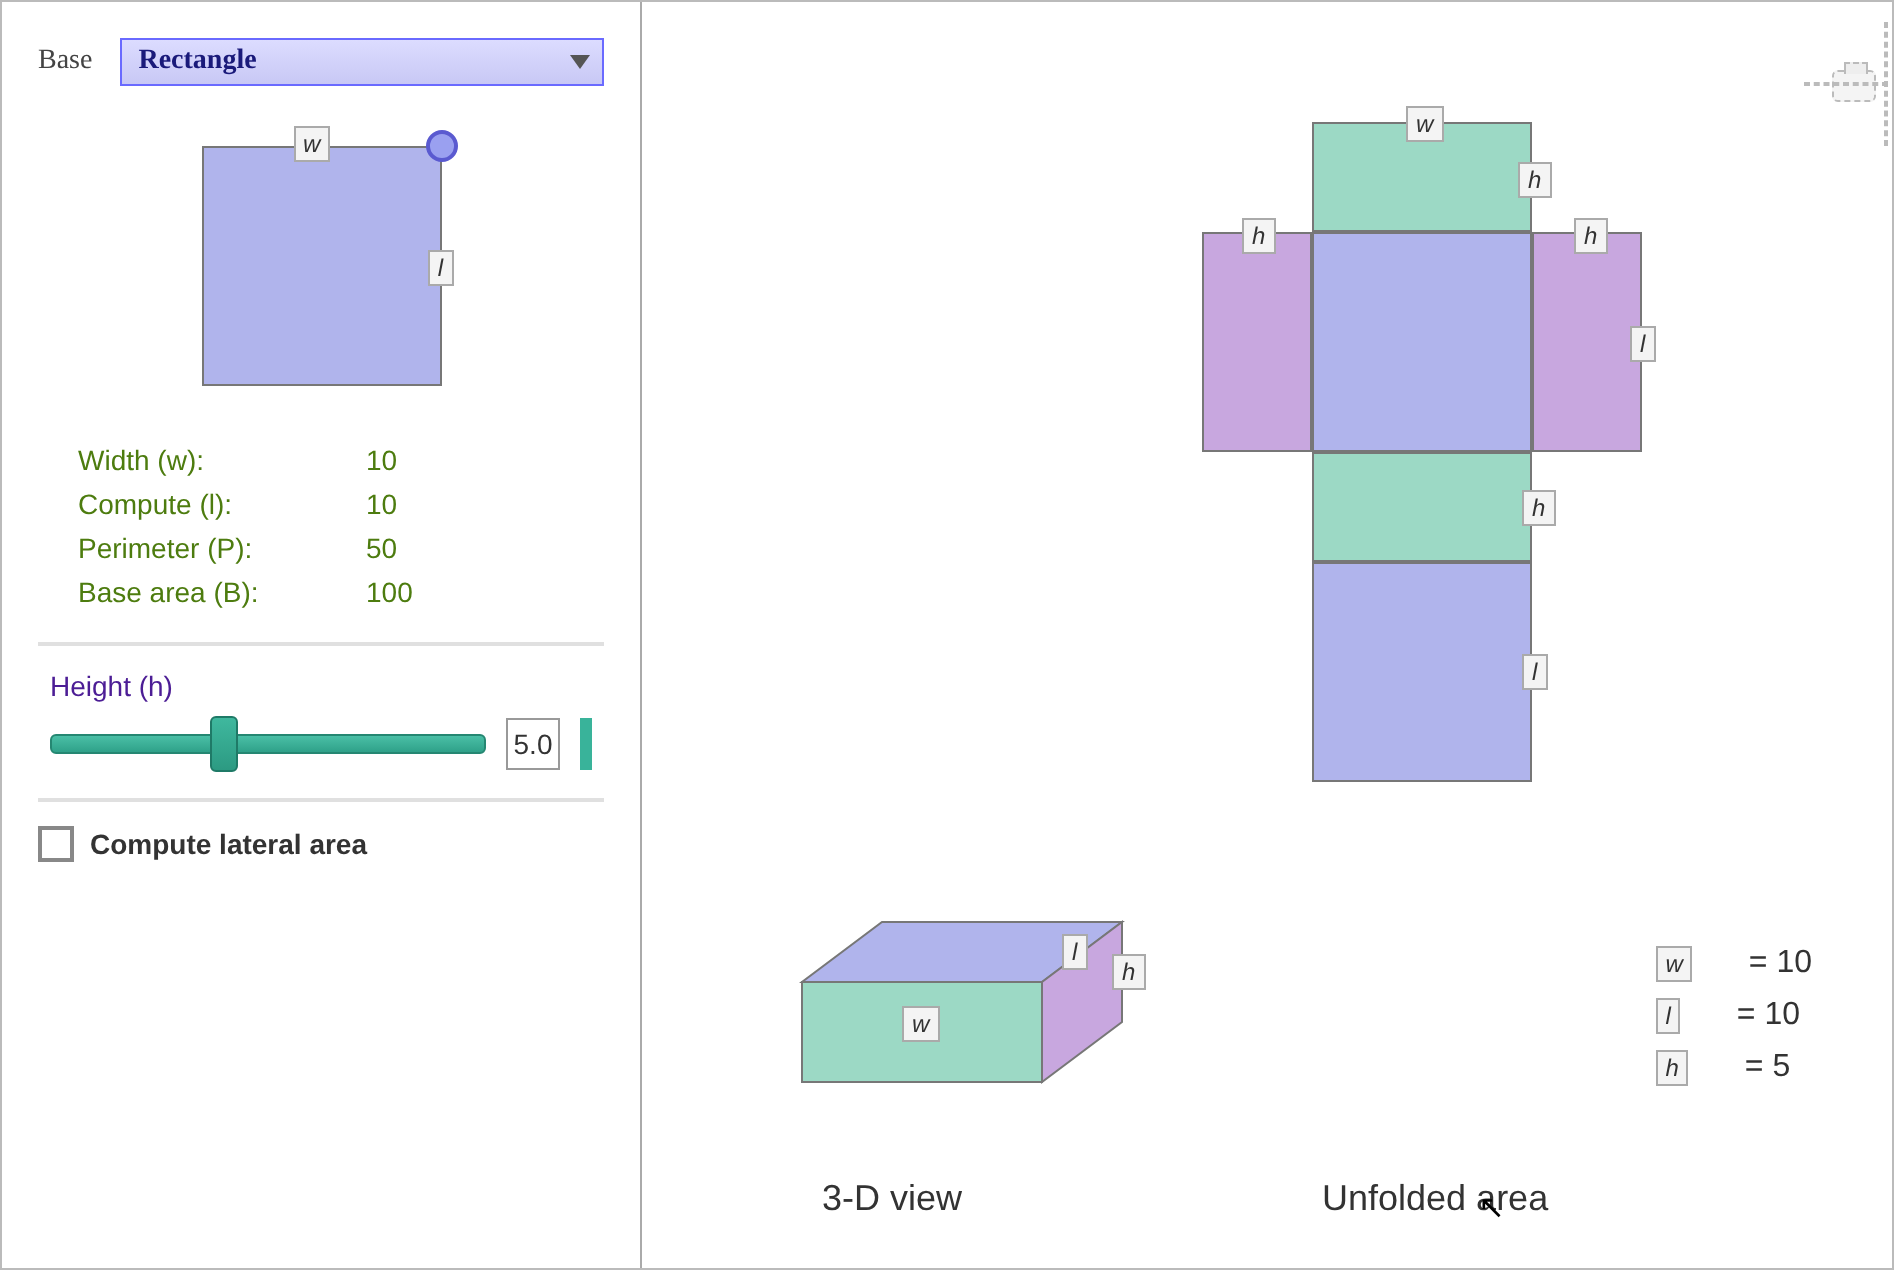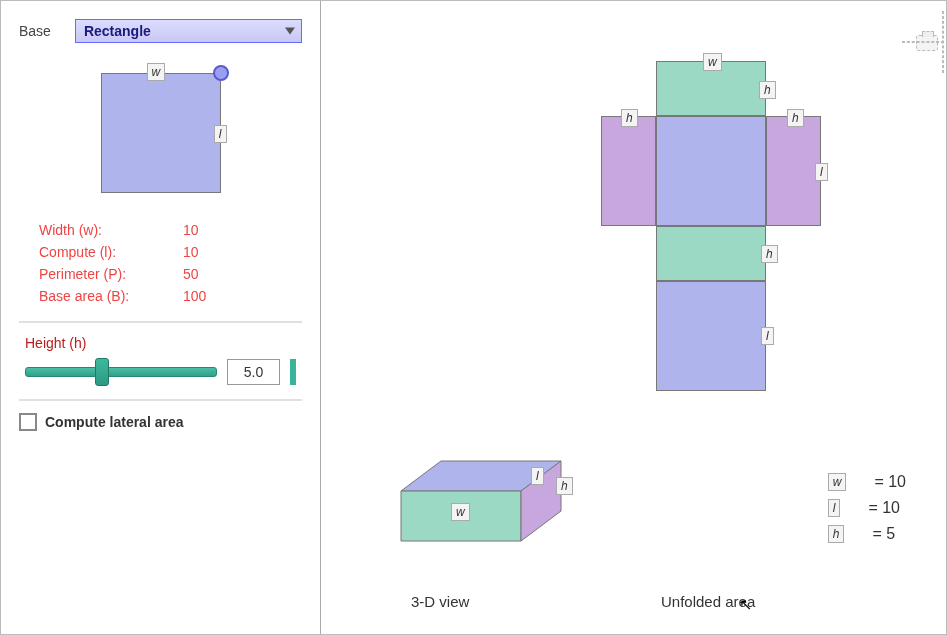--- a/index.html
+++ b/index.html
@@ -25,22 +25,23 @@
     width: 320px;
     height: 100%;
     border-right: 1px solid #aaa;
     padding: 18px 18px 10px 18px;
     background: #fff;
     position: relative;
   }
   .base-row {
     display: flex;
     align-items: center;
-    gap: 24px;
+    gap: 14px;
     margin-bottom: 30px;
+    font-family: Liberation Serif, serif;
   }
   .base-label { color: #444; }
   .base-select {
     flex: 1;
     height: 24px;
     border: 1px solid #6a6aff;
     background: linear-gradient(#dcdcff,#c8c8f5);
     position: relative;
     display: flex;
     align-items: center;
@@ -92,28 +93,28 @@
     font-size:12px;
     line-height:16px;
   }
   
   .stats { margin: 0 8px 14px 20px; }
   .stats-row {
     display:flex;
     justify-content: flex-start;
     gap: 4px;
     line-height: 22px;
-    color:#ef4444;
+    color:#4d7c0f;
   }
   .stats-row .lbl { width: 140px; }
   .stats-row .val { width: 60px; }
   hr.sep { border:none; border-top:2px solid #e0e0e0; margin:12px 0; }
   
   .height-block { margin: 8px 6px 14px 6px; }
-  .height-title { margin-bottom: 8px; color:#b91c1c; }
+  .height-title { margin-bottom: 8px; color:#4c1d95; }
   .slider-row { display:flex; align-items:center; gap:10px; }
   .slider {
     position:relative;
     flex:1;
     height:24px;
     display:flex;
     align-items:center;
   }
   .slider-track {
     width:100%; height:10px;
@@ -126,21 +127,21 @@
     left:40%;
     top:50%;
     transform: translate(-50%,-50%);
     width:14px; height:28px;
     background: linear-gradient(#3fb89e,#2c9a82);
     border:1px solid #1f7a67;
     border-radius:3px;
     cursor:grab;
   }
   .height-value {
-    width:53px; height:26px;
+    width:27px; height:26px;
     border:1px solid #999;
     text-align:center;
     line-height:24px;
     background:#fff;
   }
   .height-bar {
     width:6px; height:26px;
     background:#39b39a;
   }
   
@@ -241,21 +242,21 @@
     font-size:16px;
     line-height:26px;
   }
   .legend-row { display:flex; align-items:center; gap:4px; }
   .legend-row b { font-weight:normal;margin-left:24px; }
 
   
   .caption {
     position:absolute;
     bottom: 24px;
-    font-size:15px;
+    font-size:18px;
     color:#333;
     text-align:right;
   }
   .cap-3d { left: 90px; }
   .cap-unf { left: 340px; }
   .cursor {
     position:absolute;
     left: 418px;
     bottom: 20px;
     font-size:16px;

